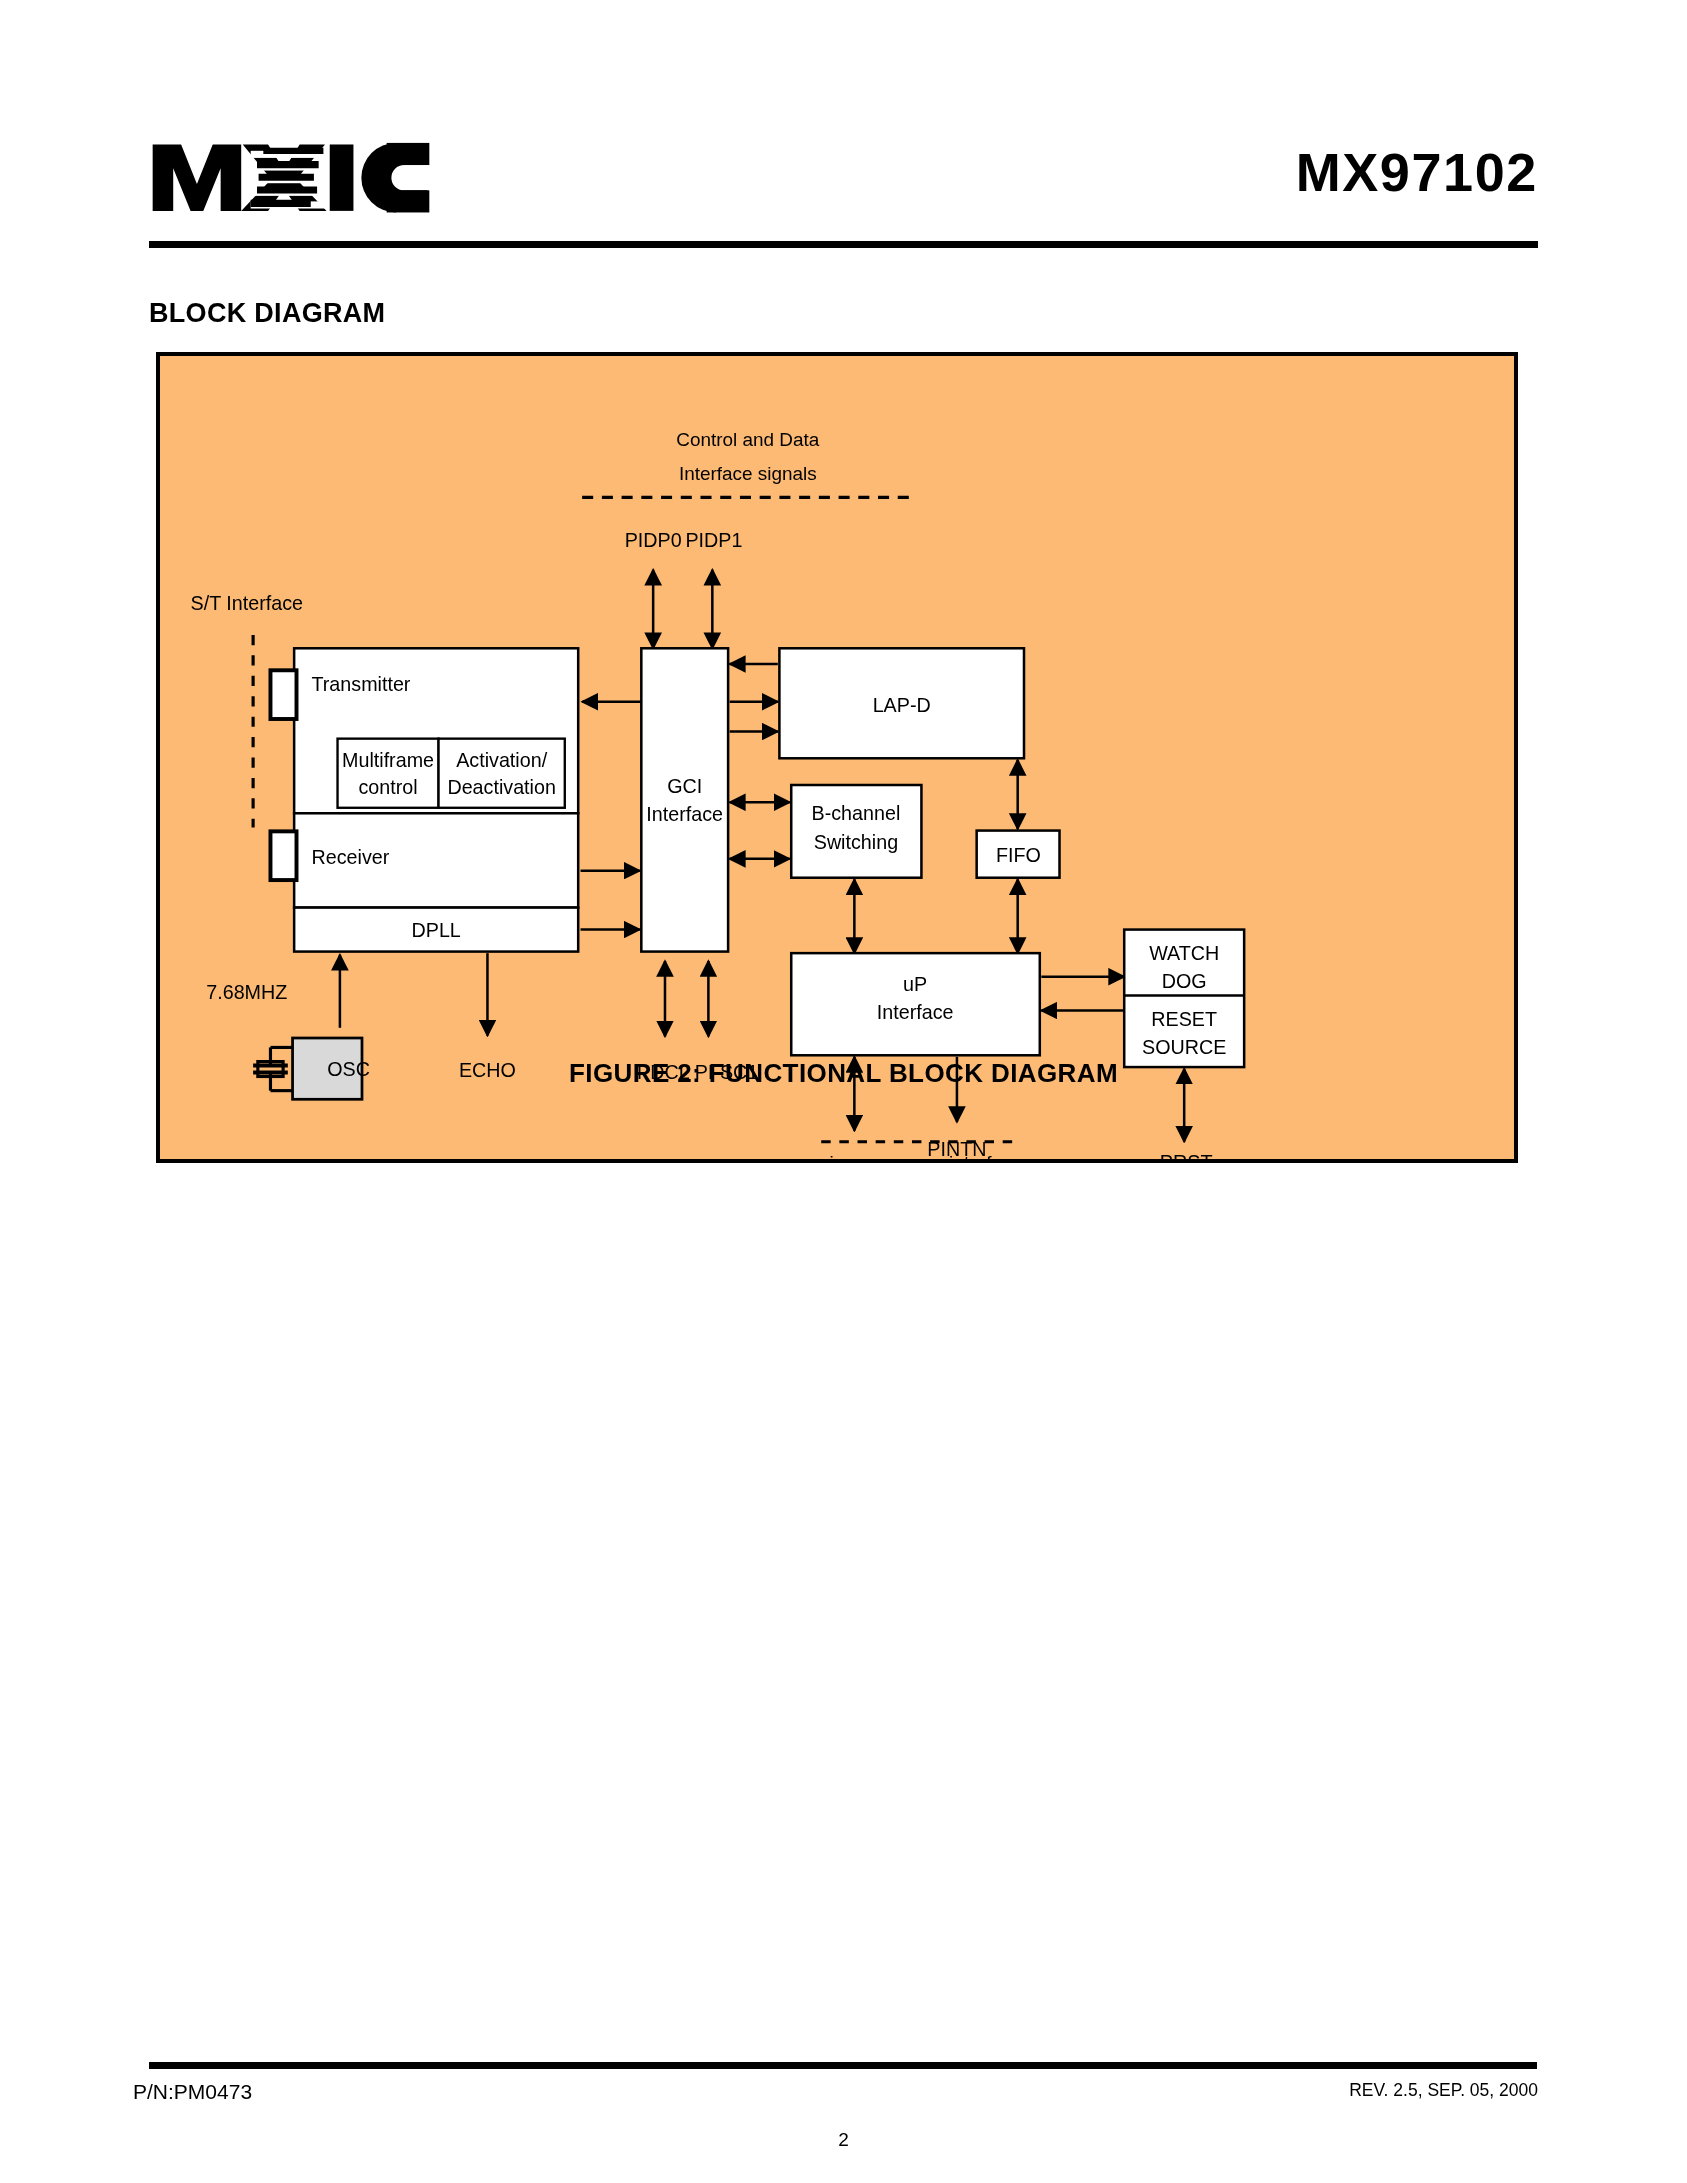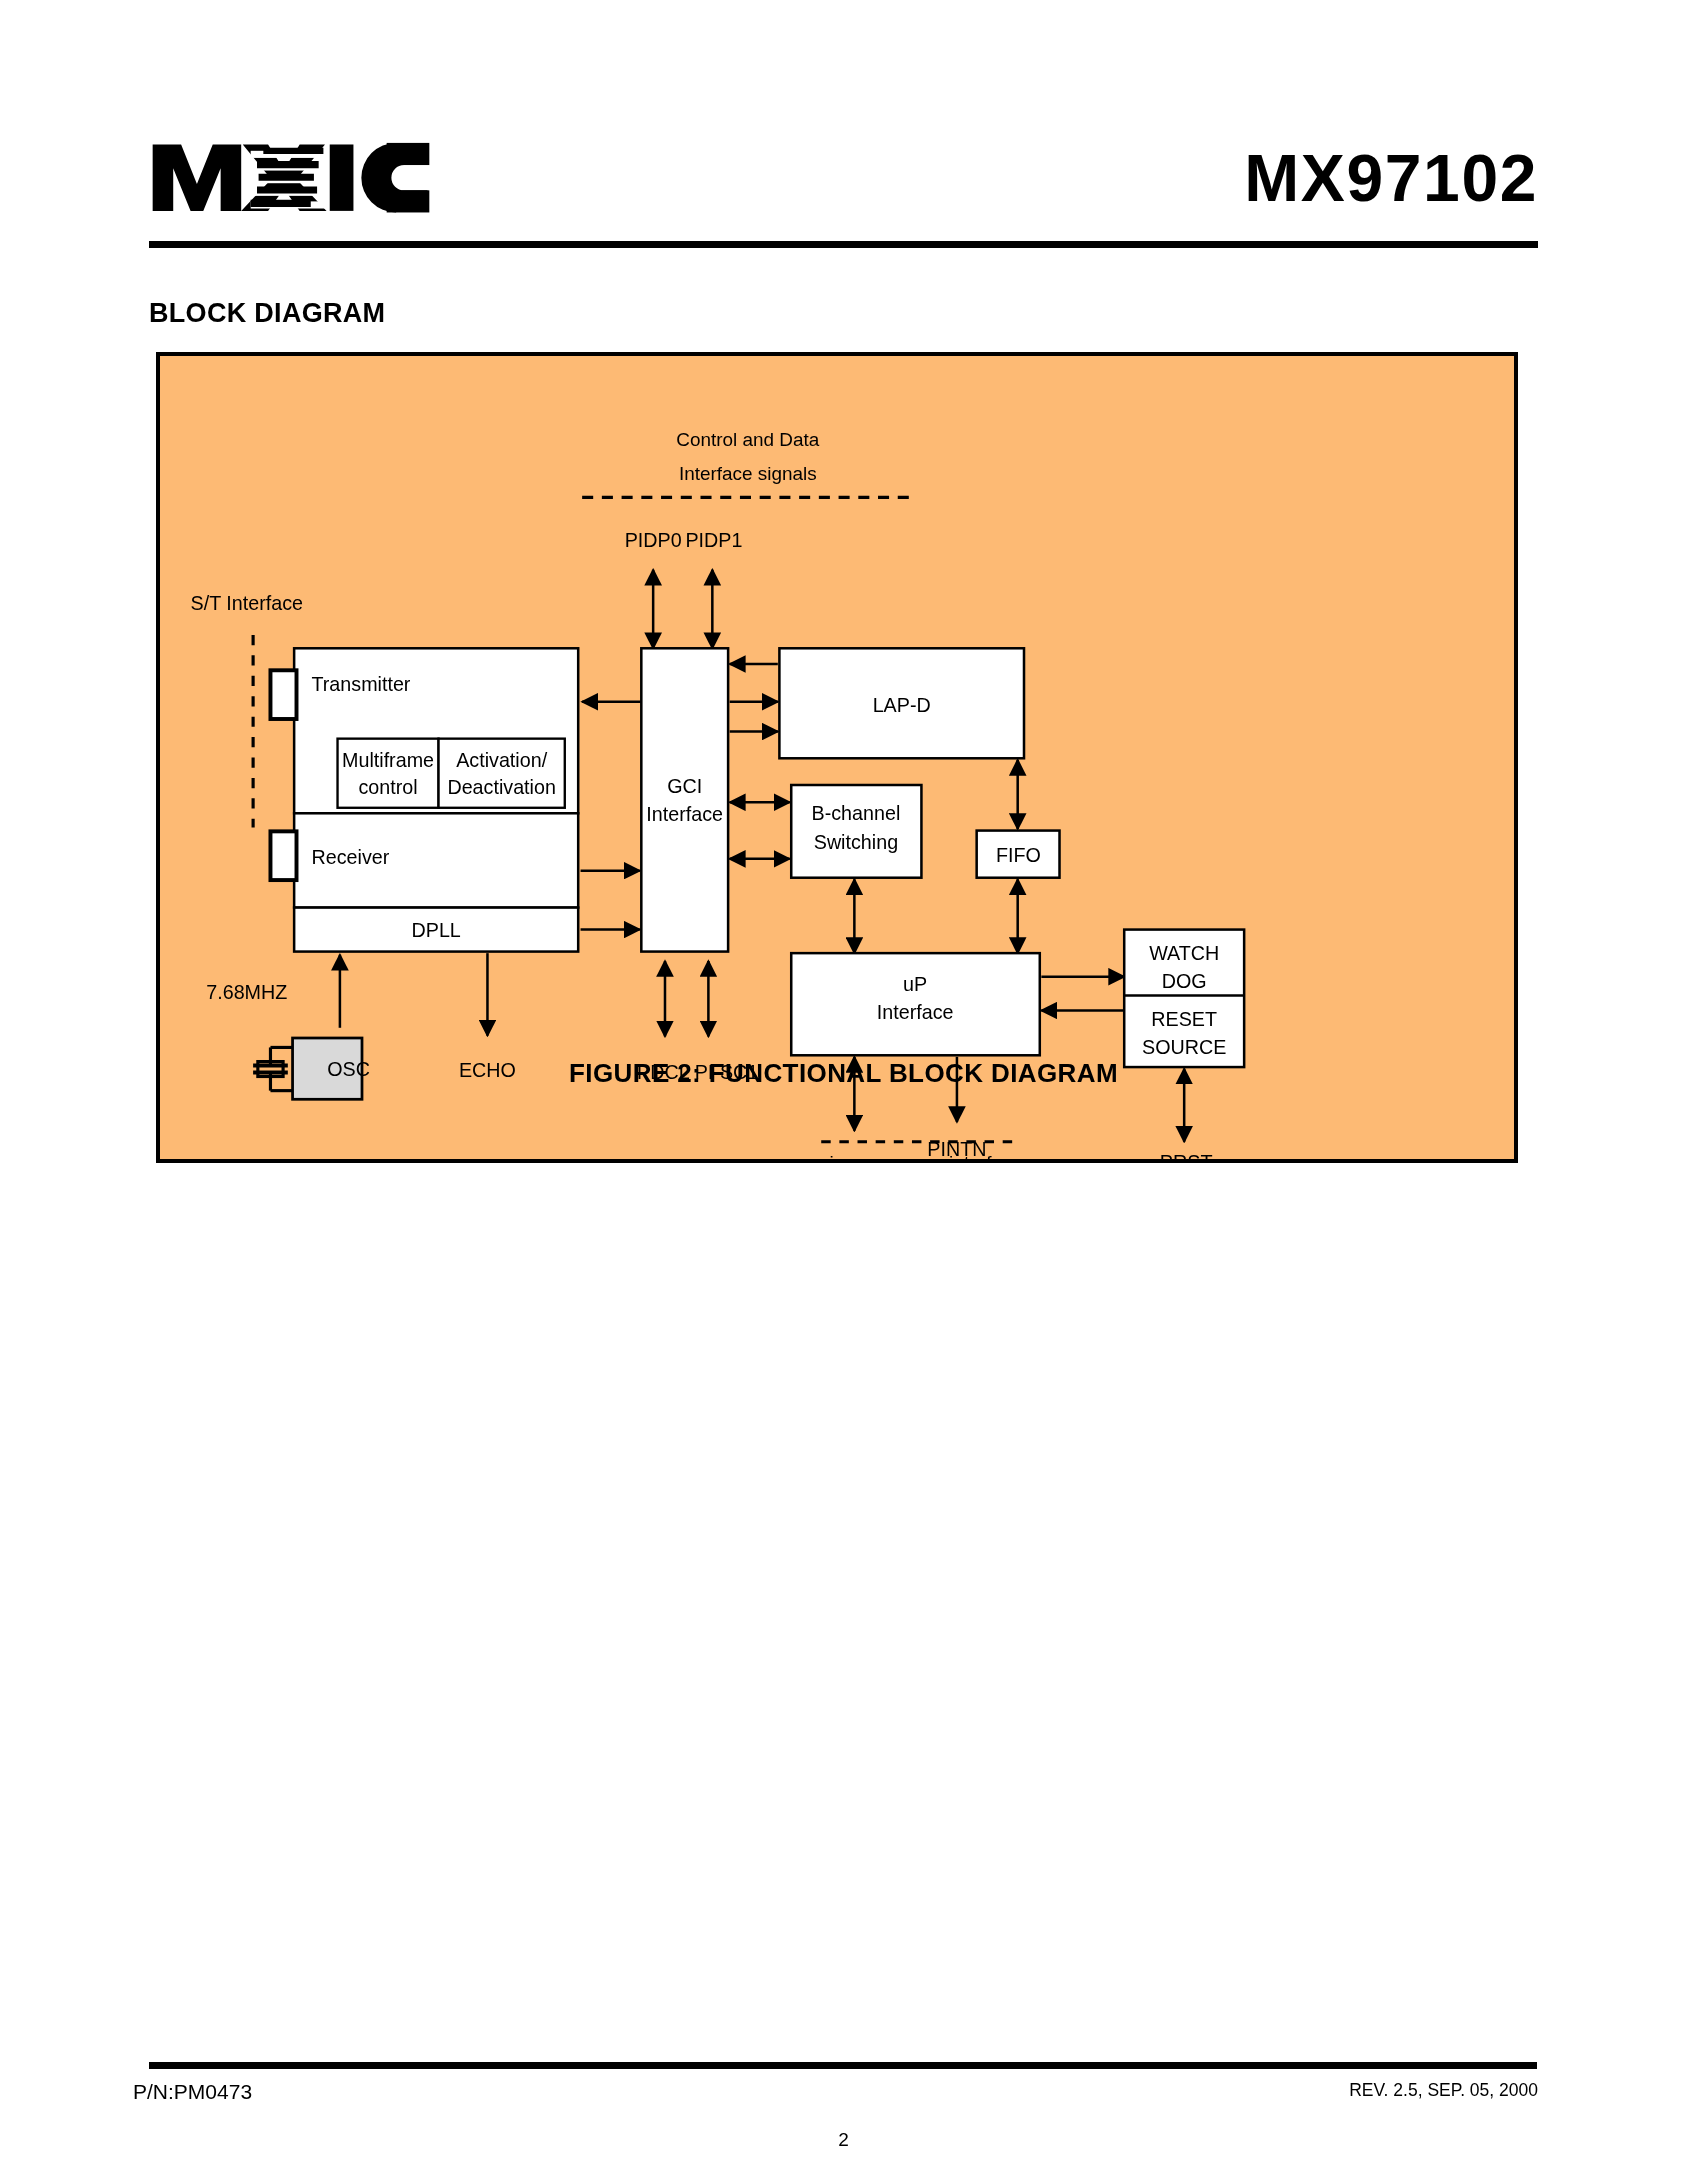--- a/index.html
+++ b/index.html
@@ -26,21 +26,21 @@
     width: 1389px; height: 111px;
   }
   .logo {
     position: absolute;
     left: 0; top: 0;
     width: 333px; height: 83px;
   }
   .part-number {
     position: absolute;
     right: 0; top: 9.5px;
-    font-size: 66px;
+    font-size: 54px;
     font-weight: bold;
     letter-spacing: 1.6px;
     line-height: 1;
     font-family: "Liberation Sans", sans-serif;
   }
   .header-rule {
     position: absolute;
     left: 149px; top: 241px;
     width: 1389px; height: 7.1px;
     background: #000;

